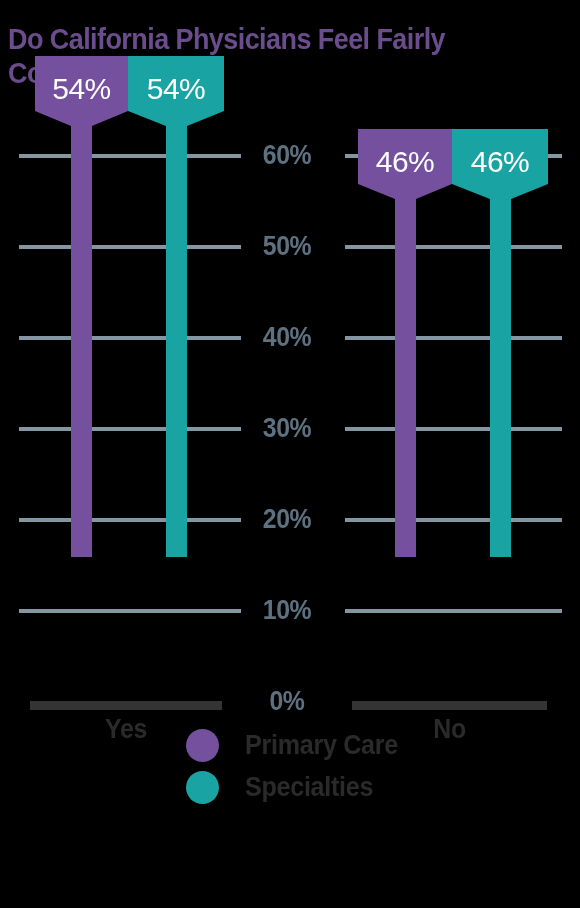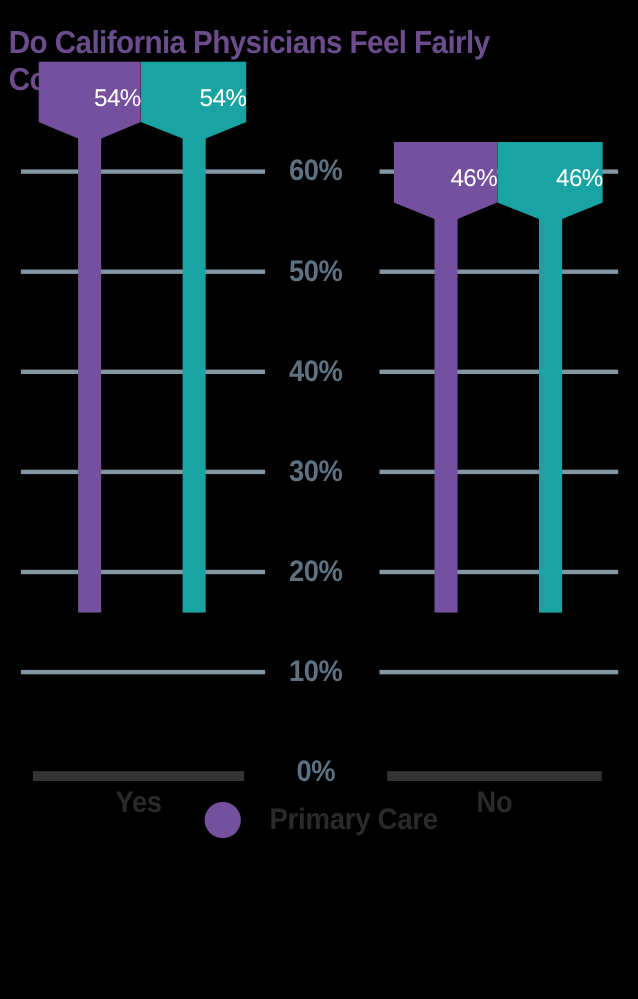--- a/index.html
+++ b/index.html
@@ -87,25 +87,25 @@
   .pin {
     position: absolute;
     bottom: 0;
   }
   .pin svg { display: block; }
 
   .pin-value {
     position: absolute;
     left: 0;
     width: 100%;
-    text-align: right;
+    text-align: center;
     color: #FFFFFF;
     font-family: "Liberation Sans", sans-serif;
     font-weight: normal;
-    font-size: 22px;
+    font-size: 30px;
     line-height: 30px;
     letter-spacing: -0.5px;
     pointer-events: none;
   }
 
   
   .group-label {
     position: absolute;
     top: 714px;
     text-align: center;
@@ -219,15 +219,19 @@
 
     <div class="group-label group-label-left">Yes</div>
     <div class="group-label group-label-right">No</div>
   </div>
 
   <div class="legend">
     <div class="legend-row">
       <span class="legend-swatch" style="background:#74509E;"></span>
       <span class="legend-text">Primary Care</span>
     </div>
+    <div class="legend-row">
+      <span class="legend-swatch" style="background:#1AA3A3;"></span>
+      <span class="legend-text">Specialties</span>
+    </div>
   </div>
 
 </div>
 
 </body></html>

